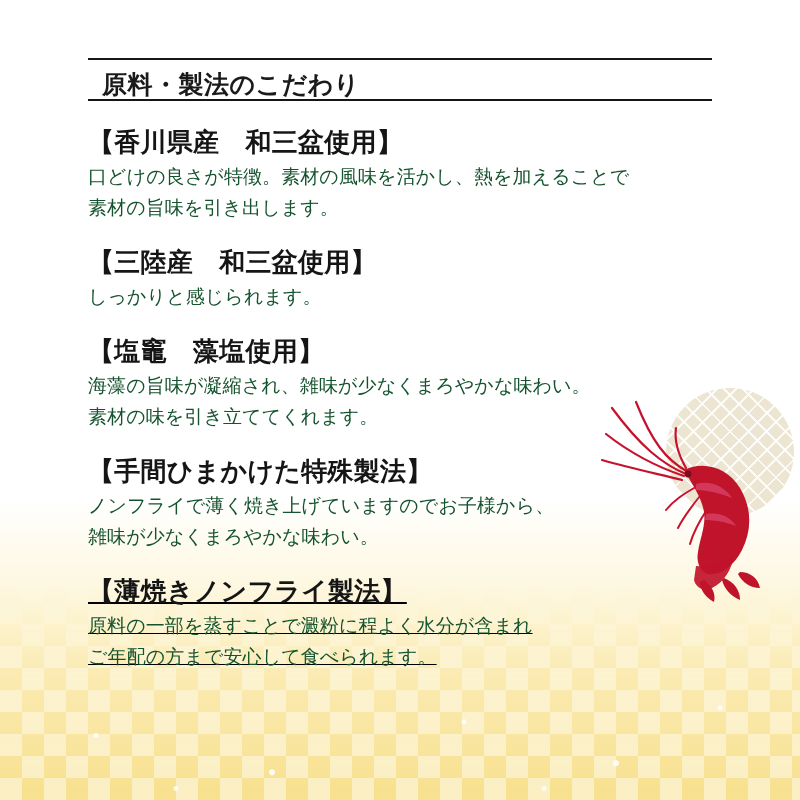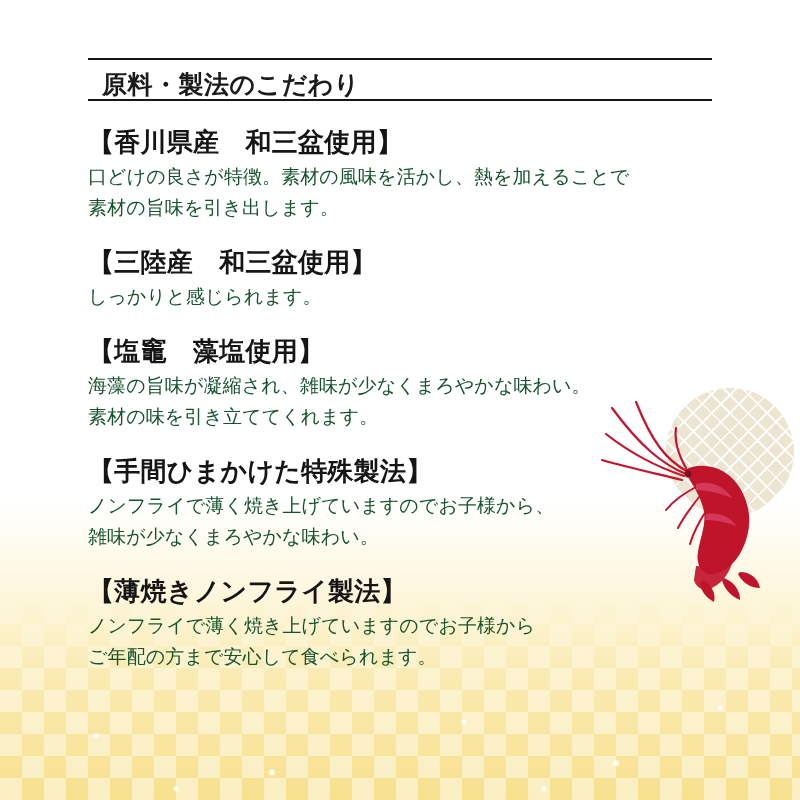--- a/index.html
+++ b/index.html
@@ -117,20 +117,21 @@
     position: absolute;
     left: 88px;
     top: 122px;
     width: 640px;
   }
   .section {
     margin-bottom: 18px;
   }
   .section:last-child {
     margin-bottom: 12px;
+    text-decoration: underline;
   }
   .sec-title {
     font-size: 26px;
     font-weight: bold;
     color: #151515;
     line-height: 1.55;
     letter-spacing: 0.01em;
     white-space: pre;
   }
   .sec-body {
@@ -231,20 +232,20 @@
       <div class="sec-title">【手間ひまかけた特殊製法】</div>
       <div class="sec-body">
         <span class="ln">ノンフライで薄く焼き上げていますのでお子様から、</span>
         <span class="ln">雑味が少なくまろやかな味わい。</span>
       </div>
     </div>
 
     <div class="section">
       <div class="sec-title">【薄焼きノンフライ製法】</div>
       <div class="sec-body">
-        <span class="ln">ノンフライで薄く焼き上げていますのでお子様から</span>
+        <span class="ln">原料の一部を蒸すことで澱粉に程よく水分が含まれ</span>
         <span class="ln">ご年配の方まで安心して食べられます。</span>
       </div>
     </div>
 
   </div>
 
 </div>
 
 </body></html>

